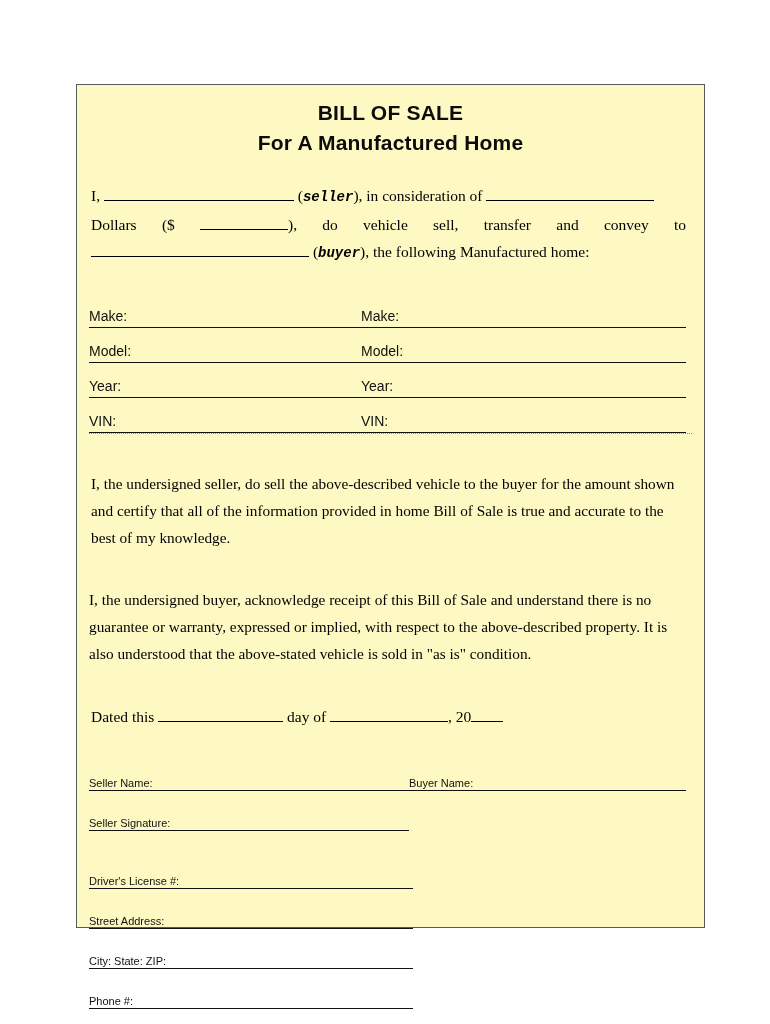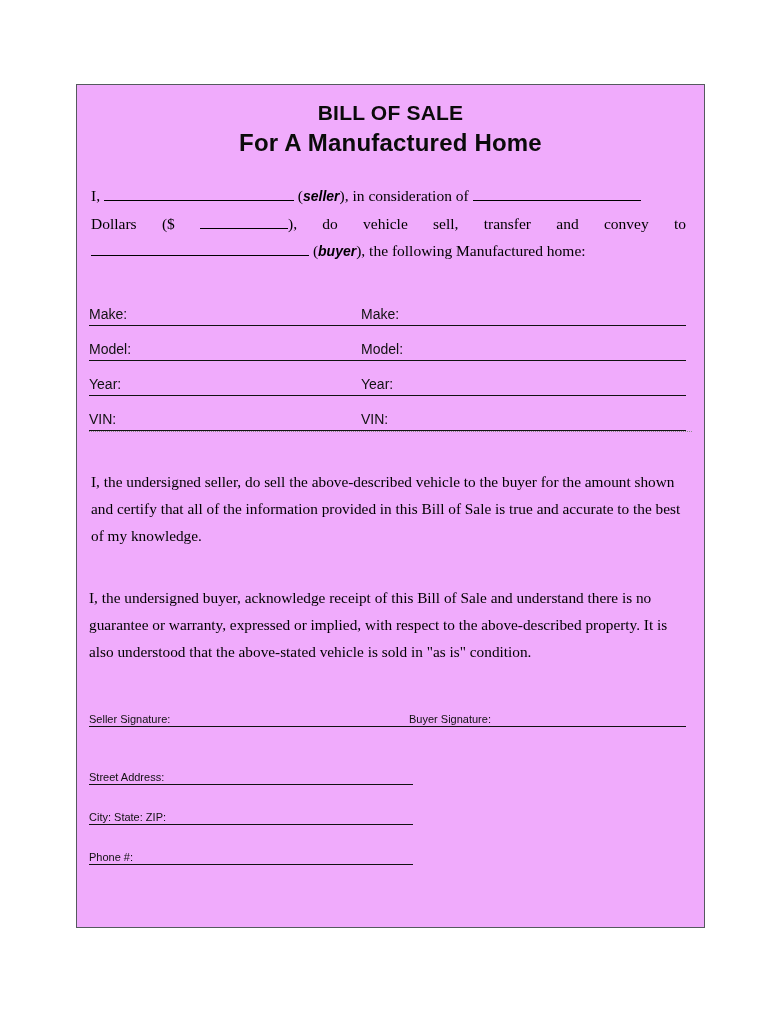--- a/index.html
+++ b/index.html
@@ -19,38 +19,38 @@
 
   
   #form-sheet {
     position: absolute;
     left: 76px;
     top: 84px;
     width: 629px;
     height: 844px;
     border: 1.5px solid #555a5e;
     box-sizing: border-box;
-    background: #f0abfc;
+    background: #fef9c3;
   }
 
   
   .doc-heading {
     text-align: center;
     font-family: "Liberation Sans", "DejaVu Sans", sans-serif;
     font-weight: bold;
     color: #0b0b0b;
     letter-spacing: 0.2px;
   }
   #title-line-1 {
     font-size: 21px;
     margin-top: 15px;
     line-height: 26px;
   }
   #title-line-2 {
-    font-size: 24px;
+    font-size: 21px;
     line-height: 26px;
     margin-top: 4px;
   }
 
   
   #intro-block {
     margin: 26px 14px 0 14px;
     font-size: 15.5px;
     line-height: 27px;
   }
@@ -61,21 +61,21 @@
     display: inline-block;
     border-bottom: 1.2px solid #000;
     vertical-align: baseline;
     height: 0.82em;
   }
   .blank-sm { width: 88px; }
   .blank-md { width: 168px; }
   .blank-lg { width: 190px; }
   .blank-xl { width: 218px; }
   .role-word {
-    font-family: Liberation Sans, sans-serif;
+    font-family: Liberation Mono, monospace;
     font-style: italic;
     font-weight: bold;
     font-size: 14px;
   }
   
   #intro-line-2 {
     display: flex;
     justify-content: space-between;
     align-items: flex-start;
     white-space: nowrap;
@@ -245,41 +245,57 @@
         <span class="cell-label">VIN:</span>
       </div>
       <div class="cell cell-right">
         <span class="cell-label">VIN:</span>
       </div>
     </div>
 
   </div>
   <div id="vin-dotted-rule"></div>
 
-  <p class="body-para" id="seller-para">I, the undersigned seller, do sell the above-described vehicle to the buyer for the amount shown and certify that all of the information provided in this Bill of Sale is true and accurate to the best of my knowledge.</p>
+  <p class="body-para" id="seller-para">I, the undersigned seller, do sell the above-described vehicle to the buyer for the amount shown and certify that all of the information provided in home Bill of Sale is true and accurate to the best of my knowledge.</p>
 
   <p class="body-para" id="buyer-para">I, the undersigned buyer, acknowledge receipt of this Bill of Sale and understand there is no guarantee or warranty, expressed or implied, with respect to the above-described property. It is also understood that the above-stated vehicle is sold in "as is" condition.</p>
 
+  <div id="dated-line">
+    <span>Dated this</span>
+    <span class="blank-rule blank-date-day"></span>
+    <span>day of</span>
+    <span class="blank-rule blank-date-month"></span><span>, 20</span><span class="blank-rule blank-year"></span>
+  </div>
 
   <div id="signature-fields">
 
-
     <div class="sig-row">
       <div class="cell cell-left">
+        <span class="sig-label">Seller Name:</span>
+      </div>
+      <div class="cell cell-right">
+        <span class="sig-label">Buyer Name:</span>
+      </div>
+    </div>
+
+    <div class="sig-row">
+      <div class="cell cell-left">
         <span class="sig-label">Seller Signature:</span>
       </div>
-      <div class="cell cell-right">
-        <span class="sig-label">Buyer Signature:</span>
-      </div>
     </div>
 
   </div>
 
   <div id="contact-fields">
 
+    <div class="contact-row">
+      <div class="cell">
+        <span class="sig-label">Driver's License #:</span>
+      </div>
+    </div>
 
     <div class="contact-row">
       <div class="cell">
         <span class="sig-label">Street Address:</span>
       </div>
     </div>
 
     <div class="contact-row">
       <div class="cell">
         <span class="sig-label">City: State: ZIP:</span>

